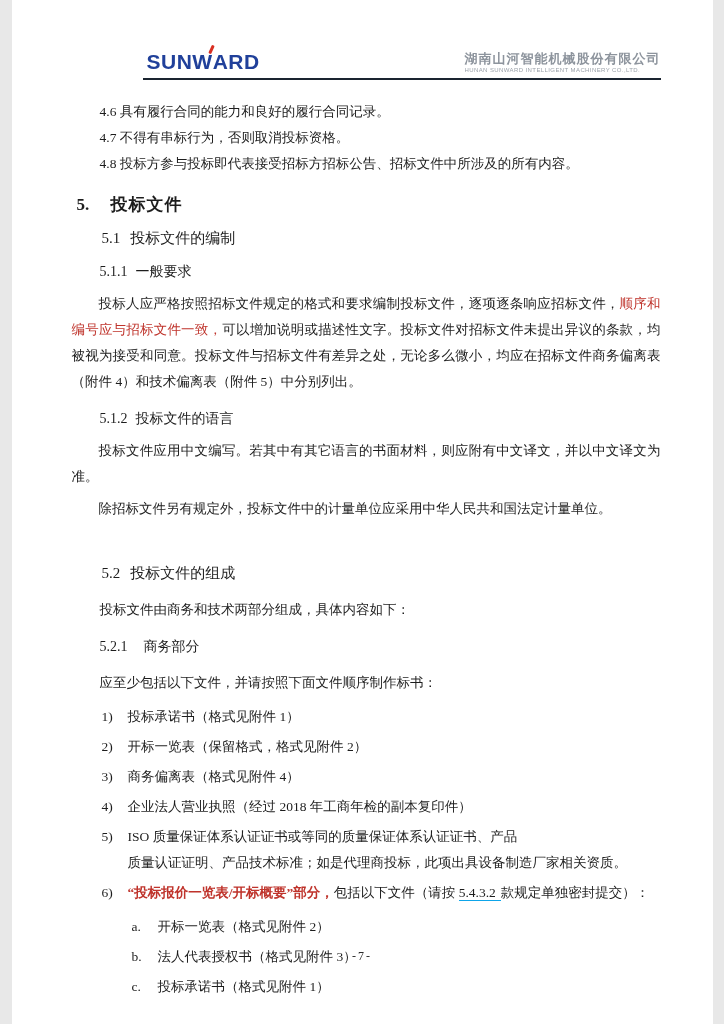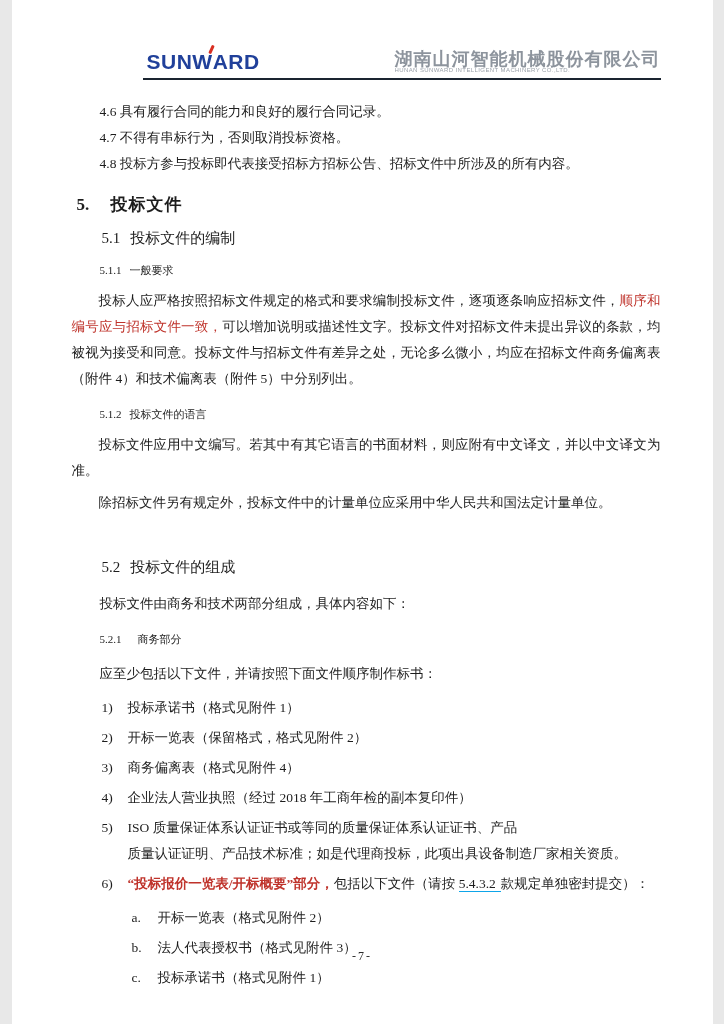--- a/index.html
+++ b/index.html
@@ -25,39 +25,39 @@
     position:absolute;top:-5px;right:0px;
     width:3px;height:9px;border-radius:1px;
     background:#d92f21;
     transform:rotate(24deg);
   }
   .hdr-company{
     position:absolute;right:52px;top:52px;text-align:left;
     font-family:"Liberation Sans","DejaVu Sans",sans-serif;
   }
   .hdr-company .cn{
-    font-size:18px;font-weight:bold;color:#8d949d;letter-spacing:1px;line-height:14px;
+    font-size:13px;font-weight:bold;color:#8d949d;letter-spacing:1px;line-height:14px;
   }
   .hdr-company .en{
     font-size:6px;color:#9aa1aa;letter-spacing:0.4px;line-height:8px;
   }
   .hdr-rule{
     position:absolute;left:131px;right:52px;top:78px;
     border-top:2px solid #1a2430;height:0;
   }
   
   .content{position:absolute;top:99px;left:60px;right:52px;}
   .clause{margin-left:28px;font-size:13.5px;line-height:26px;white-space:nowrap;}
   .h1{margin:16px 0 0 5px;font-size:17px;font-weight:bold;}
   .h1 .num{display:inline-block;min-width:22px;}
   .h1 .ttl{margin-left:12px;letter-spacing:1px;}
   .h2{margin:13px 0 0 30px;font-size:15px;font-weight:normal;}
   .h2 .ttl{margin-left:10px;text-align:right;}
   .h2.mt-lg{margin-top:42px;}
-  .h3{margin:15px 0 0 28px;font-size:11px;}
+  .h3{margin:15px 0 0 28px;font-size:14px;}
   .h3 .ttl{margin-left:8px;}
   .h3 .ttl.wide{margin-left:16px;}
   .para{margin:10px 0 0 0;font-size:13.5px;line-height:26px;text-indent:2em;text-align:justify;}
   .para.tight{margin-top:6px;}
   .line{margin:14px 0 0 28px;font-size:13.5px;line-height:26px;}
   .red{color:#bf332b;}
   .red-bold{color:#bf332b;font-weight:bold;}
   .uline{border-bottom:1px solid #0ea5e9;padding-right:5px;}
   .list{margin-top:8px;}
   .li{display:flex;margin:0 0 4px 30px;font-size:13.5px;line-height:26px;}

